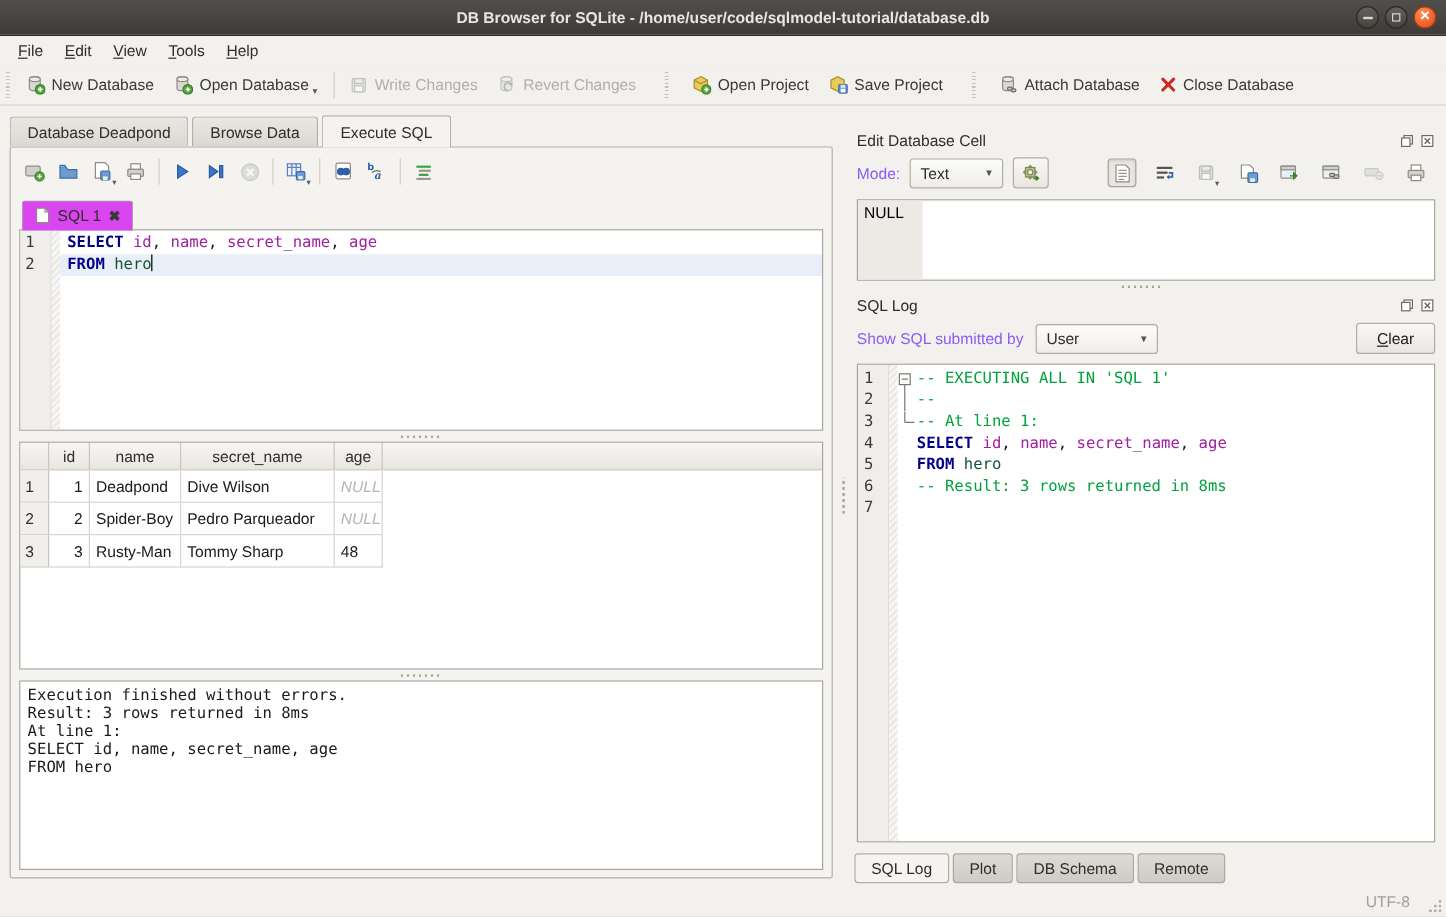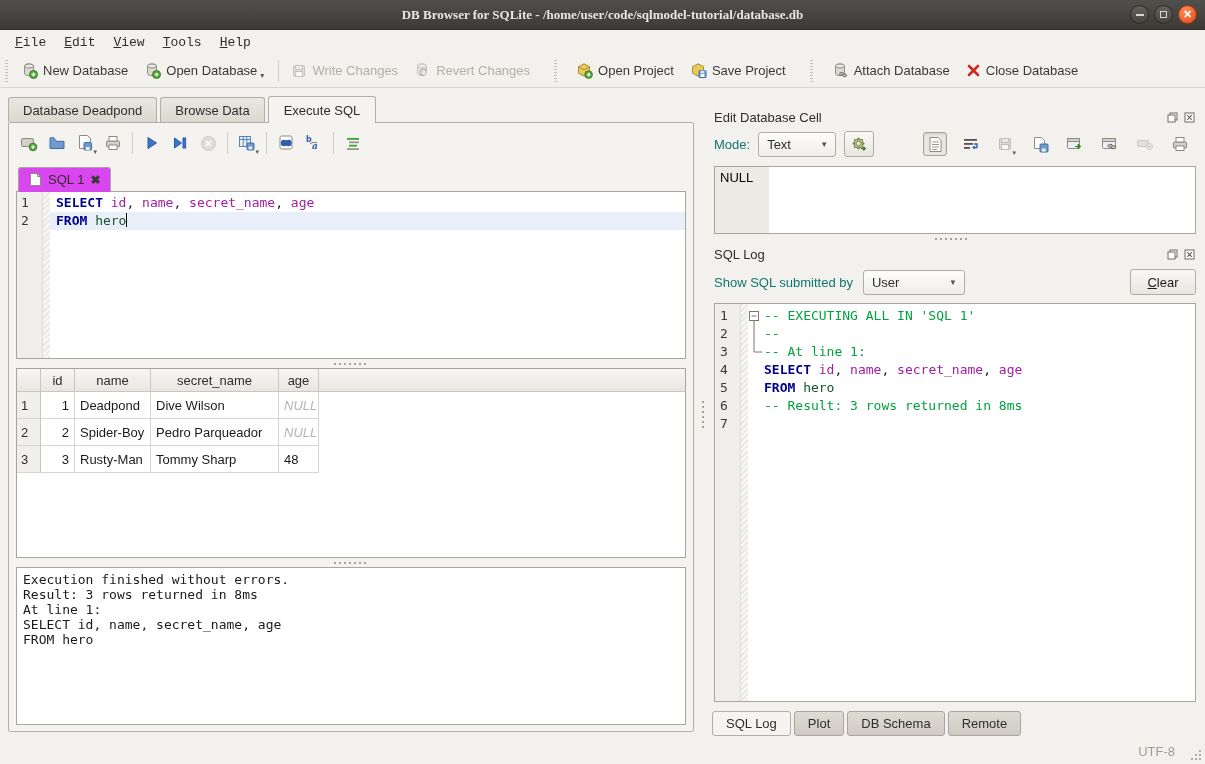--- a/index.html
+++ b/index.html
@@ -2,31 +2,31 @@
 <html><head>
 <meta charset="utf-8">
 <style>
   * { box-sizing: border-box; margin: 0; padding: 0; }
   html,body { background:#d0cdc7; }
   body { font-family:"Liberation Sans",sans-serif; }
   .window { width:1205px; height:764px; background:#f2f1ee; display:flex; flex-direction:column; overflow:hidden; position:relative; }
 
   
   .titlebar { height:30px; background:linear-gradient(#514f4b,#3c3b37); display:flex; align-items:center; justify-content:center; position:relative; border-bottom:1px solid #2e2d2a; flex:none; }
-  .titlebar-text { color:#e8e6e1; font-size:13px; font-weight:bold;font-family:Liberation Serif, serif; }
+  .titlebar-text { color:#e8e6e1; font-size:13px; font-weight:bold; }
   .win-controls { position:absolute; right:8px; top:5px; display:flex; gap:5px; }
   .wc { width:19px; height:19px; border-radius:50%; display:flex; align-items:center; justify-content:center; }
   .wc-min,.wc-max { background:linear-gradient(#64625d,#44433e); border:1px solid #2b2a26; }
   .wc-close { background:radial-gradient(circle at 35% 30%, #fb9059, #ef5e29 65%, #d64a18); border:1px solid #9c3a12; }
   .wc-min span { width:8px; height:2px; background:#d9d6d0; display:block; }
   .wc-max span { width:7px; height:7px; border:1.5px solid #d9d6d0; display:block; }
   .wc-close span { color:#fff; font-size:11px; font-weight:bold; line-height:1; }
 
   
-  .menubar { height:24px; display:flex; align-items:center; padding-left:6px; background:#f2f1ee; flex:none;font-family:Liberation Mono, monospace; }
+  .menubar { height:24px; display:flex; align-items:center; padding-left:6px; background:#f2f1ee; flex:none; }
   .menu-item { font-size:13px; color:#2f2e2b; padding:3px 9px; cursor:default; }
   .menu-item::first-letter { text-decoration:underline; }
 
   
   .toolbar { height:34px; display:flex; align-items:center; border-bottom:1px solid #d8d4ce; background:#f2f1ee; flex:none; }
   .tb-handle { width:7px; height:22px; margin:0 3px; background:repeating-linear-gradient(0deg,#c4c0b9 0 1px,transparent 1px 3px); background-size:3px 100%; background-repeat:repeat-y; background-position:2px 0; }
   .tb-btn { display:flex; align-items:center; gap:5px; padding:4px 8px; font-size:13px; color:#3a3935; position:relative; }
   .tb-btn.disabled { color:#b3afa8; }
   .tb-btn.disabled svg { opacity:.45; filter:grayscale(1); }
   .tb-sep { width:1px; height:22px; background:#d2cec8; margin:0 4px; }
@@ -89,21 +89,21 @@
 
   
   .status-box { flex:1; border:1px solid #a9a59e; background:#fff; font-family:"DejaVu Sans Mono",monospace; font-size:13px; line-height:15px; padding:4px 6px; white-space:pre; color:#1a1a1a; overflow:hidden; min-height:0; }
 
   
   .dock-title { height:22px; display:flex; align-items:center; font-size:13px; color:#2f2e2b; padding-left:6px; flex:none; }
   .dock-btns { margin-left:auto; display:flex; gap:5px; padding-right:1px; }
   .dock-btn { width:12px; height:12px; display:flex; align-items:center; justify-content:center; }
 
   .mode-row { height:32px; display:flex; align-items:center; gap:8px; padding-left:6px; flex:none; }
-  .label { font-size:13px; color:#0f766e; }
+  .label { font-size:13px; color:#8b5cf6; }
   .combo { height:25px; border:1px solid #b1ada6; border-radius:3px; background:linear-gradient(#fdfdfc,#efedea); display:flex; align-items:center; padding-left:8px; font-size:13px; color:#2f2e2b;text-align:center; }
   .combo-arrow { margin-left:auto; padding:0 7px; color:#55534f; font-size:8px; }
   .mini-btn { width:30px; height:26px; border:1px solid #b1ada6; border-radius:3px; background:linear-gradient(#f9f8f6,#e9e6e1); display:flex; align-items:center; justify-content:center; }
   .cell-icons { margin-left:auto; display:flex; align-items:center; gap:11px; padding-right:4px; }
   .cell-icons .icon-btn { width:24px; height:24px; }
   .icon-btn.pressed { border:1px solid #a7a39c; background:#e9e6e1; box-shadow:inset 0 1px 2px rgba(0,0,0,.12); }
 
   .cell-editor { height:68px; margin:6px 0 0 6px; border:1px solid #a9a59e; background:#fff; position:relative; flex:none; }
   .cell-strip { position:absolute; left:0; top:0; bottom:0; width:54px; background:#edeae5; }
   .cell-null { position:absolute; left:5px; top:3px; font-size:13px; color:#000; }

